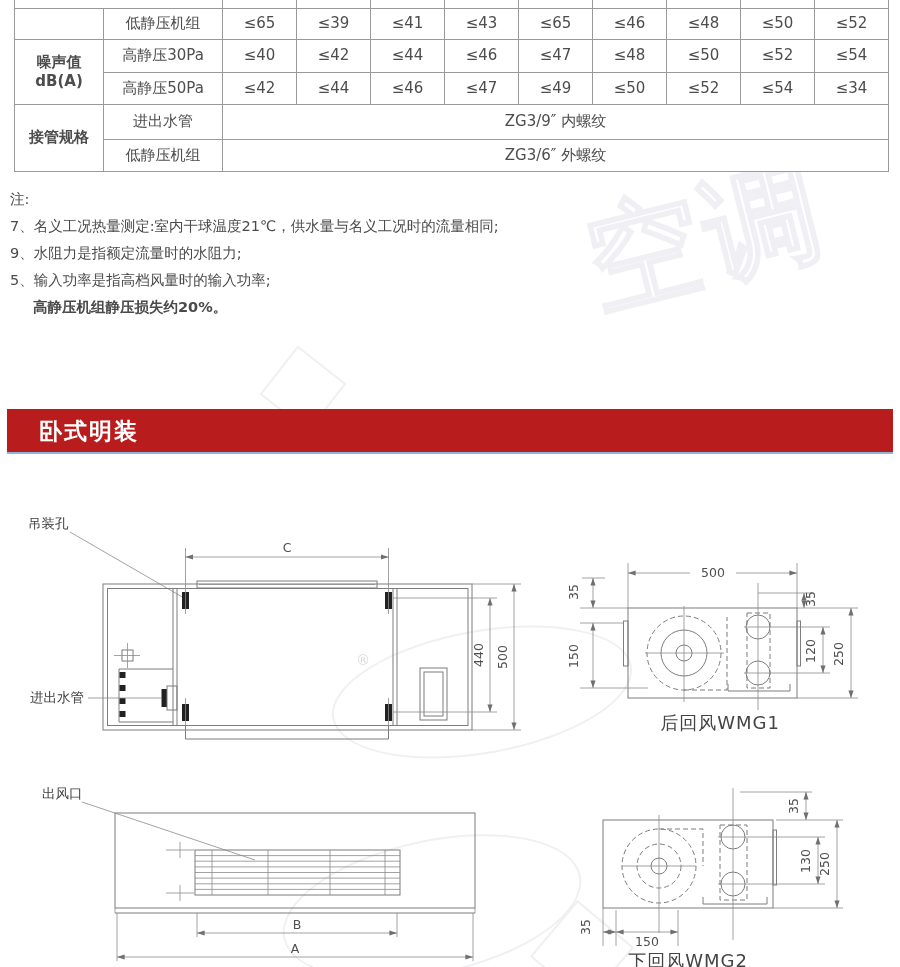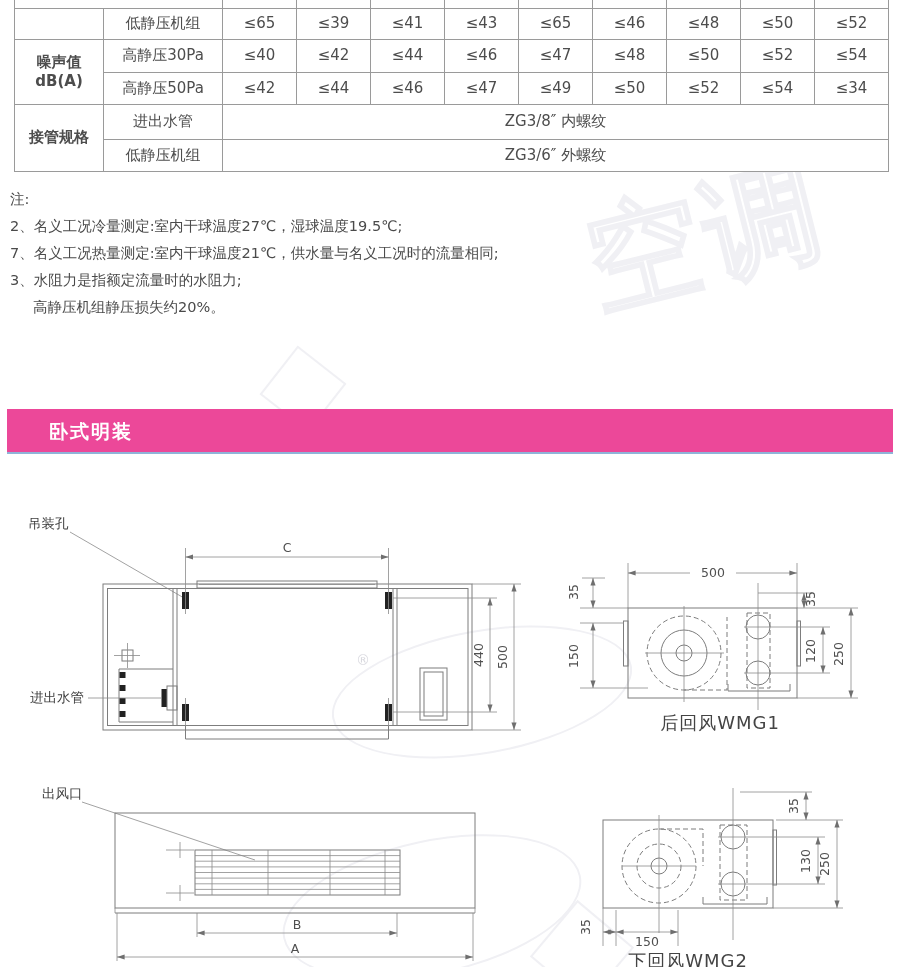--- a/index.html
+++ b/index.html
@@ -24,27 +24,27 @@
   table.spec td{
     border:1px solid #9a9a9a;font-size:15px;color:#4d4d4d;
     text-align:center;vertical-align:middle;padding:0;line-height:1.25;
     background:#fff;
   }
   table.spec tr.partial td{border-top:none;}
   td.gray{background:#e3e3e3;font-weight:bold;}
   
   .notes{position:absolute;left:10px;top:186px;width:882px;z-index:2;
     font-size:14.5px;color:#4a4a4a;line-height:27px;}
-  .notes .cont{padding-left:23px;}
+  .notes .cont{padding-left:23px;font-weight:bold;}
   
   .banner{
     position:absolute;left:7px;top:409px;width:886px;height:45px;z-index:2;
-    background:#ec4899;border-bottom:2px solid #8fb4d8;
-    color:#ffffff;font-size:19px;font-weight:bold;
-    line-height:45px;padding-left:42px;box-sizing:border-box;
+    background:#b91c1c;border-bottom:2px solid #8fb4d8;
+    color:#ffffff;font-size:23px;font-weight:bold;
+    line-height:45px;padding-left:32px;box-sizing:border-box;
     letter-spacing:2px;
   }
   
   svg.drawings{position:absolute;left:0;top:480px;z-index:2;}
   .ln{stroke:#7d7d7d;stroke-width:1;fill:none;}
   .thin{stroke:#8a8a8a;stroke-width:0.8;fill:none;}
   .dash{stroke:#7d7d7d;stroke-width:1;fill:none;stroke-dasharray:5,3;}
   .blk{fill:#222222;stroke:none;}
   .dimtxt{font-size:12.5px;fill:#4f4f4f;}
   .lbltxt{font-size:13.5px;fill:#3d3d3d;}
@@ -125,35 +125,35 @@
       <td>≤47</td>
       <td>≤49</td>
       <td>≤50</td>
       <td>≤52</td>
       <td>≤54</td>
       <td>≤34</td>
     </tr>
     <tr style="height:35px">
       <td class="gray" rowspan="2">接管规格</td>
       <td>进出水管</td>
-      <td colspan="9">ZG3/8″ 内螺纹</td>
+      <td colspan="9">ZG3/9″ 内螺纹</td>
     </tr>
     <tr style="height:32px">
       <td>低静压机组</td>
       <td colspan="9">ZG3/6″ 外螺纹</td>
     </tr>
   </tbody>
     </table>
 </div>
 
 <div class="notes">
   <div>注:</div>
-  <div>2、名义工况冷量测定:室内干球温度27℃，湿球温度19.5℃;</div>
   <div>7、名义工况热量测定:室内干球温度21℃，供水量与名义工况时的流量相同;</div>
-  <div>3、水阻力是指额定流量时的水阻力;</div>
+  <div>9、水阻力是指额定流量时的水阻力;</div>
+  <div>5、输入功率是指高档风量时的输入功率;</div>
   <div class="cont">高静压机组静压损失约20%。</div>
 </div>
 
 <div class="banner">
   <span>卧式明装</span>
 </div>
 
 <svg class="drawings" width="900" height="487" viewBox="0 0 900 487">
   <defs>
     <marker id="arr" viewBox="0 0 10 8" markerWidth="10" markerHeight="8" refX="9.5" refY="4" orient="auto-start-reverse">

